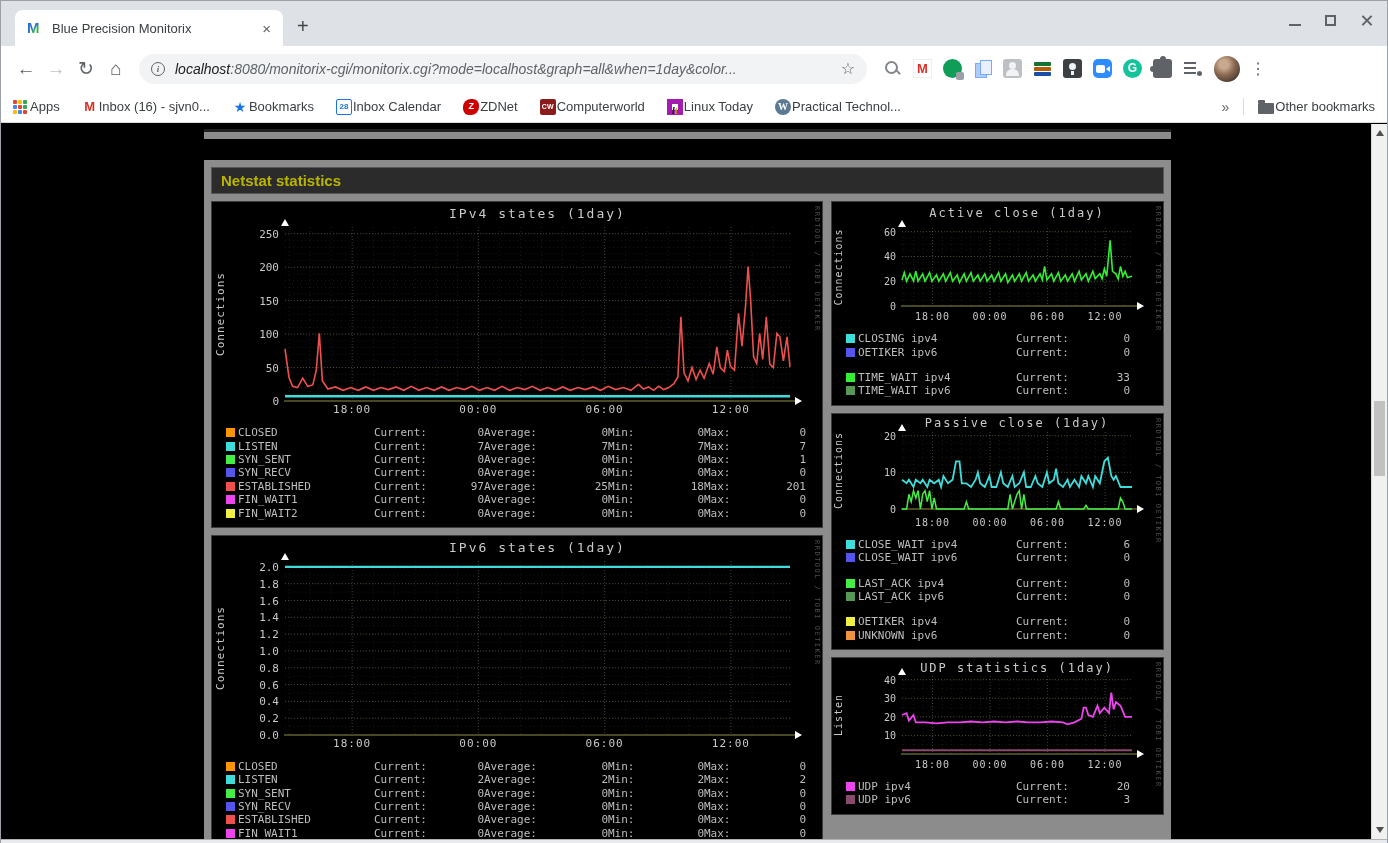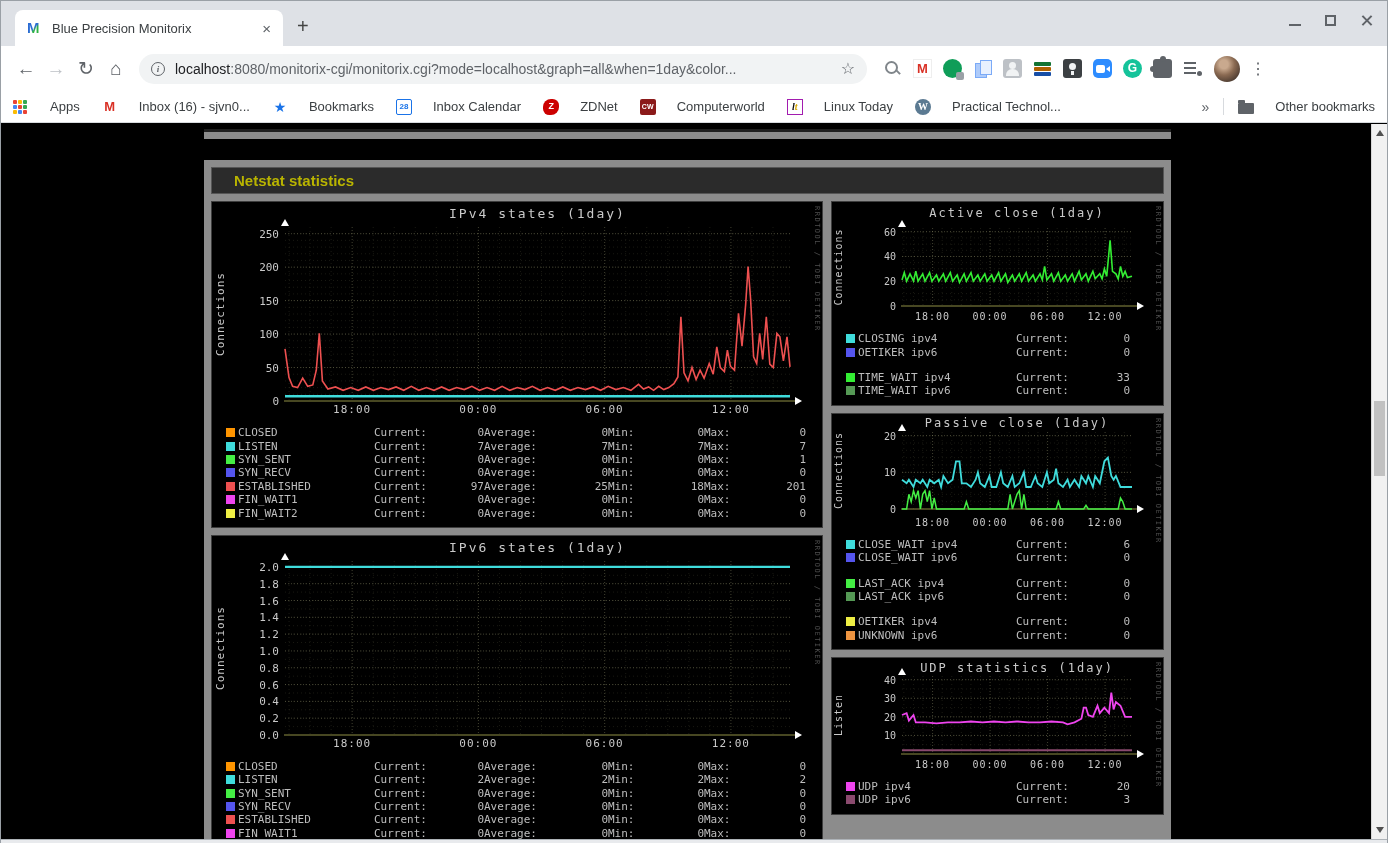--- a/index.html
+++ b/index.html
@@ -25,21 +25,21 @@
   .wc-close::before{ transform:rotate(45deg);} .wc-close::after{ transform:rotate(-45deg);}
 
   
   .toolbar { height:45px; background:#fff; display:flex; align-items:center; padding:0 10px; }
   .navbtn { width:30px; text-align:center; font-size:19px; color:#5f6368; }
   .navbtn.disabled { color:#bdc1c6; }
   .omnibox { width:728px; height:30px; background:#f1f3f4; border-radius:15px; margin-left:8px;
              display:flex; align-items:center; padding:0 12px; }
   .info-badge { width:14px; height:14px; border:1.5px solid #5f6368; border-radius:50%;
                 font:italic bold 9px "Liberation Serif",serif; color:#5f6368; text-align:center; line-height:12px; flex:none; }
-  .url { margin-left:10px; font-size:14px; white-space:nowrap; overflow:hidden; flex:1; }
+  .url { margin-left:10px; font-size:14px; white-space:nowrap; overflow:hidden; flex:1;font-style:italic; }
   .url .host { color:#202124; } .url .rest { color:#5f6368; }
   .star { font-size:16px; color:#5f6368; margin-left:8px; }
   .ext-row { display:flex; align-items:center; gap:11px; margin-left:16px; }
   .ext { width:19px; height:19px; position:relative; flex:none; }
   .xi-search::before { content:""; position:absolute; left:2px; top:2px; width:9px; height:9px; border:2px solid #80868b; border-radius:50%; }
   .xi-search::after { content:""; position:absolute; left:12px; top:12px; width:6px; height:2px; background:#80868b; transform:rotate(45deg); }
   .xi-gmail { background:#fff; border:1px solid #eee; text-align:center; font:bold 13px "Liberation Sans",sans-serif; color:#d93025; line-height:17px; }
   .xi-voice { background:#0f9d58; border-radius:50%; }
   .xi-voice::after { content:""; position:absolute; right:-2px; bottom:-2px; width:8px; height:8px; background:#9aa0a6; border-radius:2px; }
   .xi-copy::before { content:""; position:absolute; left:2px; top:4px; width:10px; height:13px; background:#aecbfa; border:1px solid #7baaf7; }
@@ -59,43 +59,43 @@
   .xi-puzzle::before { content:""; position:absolute; left:7px; top:-3px; width:6px; height:6px; border-radius:50%; background:#5f6368; }
   .xi-puzzle::after { content:""; position:absolute; left:-3px; top:7px; width:6px; height:6px; border-radius:50%; background:#5f6368; }
   .xi-playlist::before { content:""; position:absolute; left:1px; top:3px; width:12px; height:2px; background:#5f6368; box-shadow:0 5px 0 #5f6368, 0 10px 0 #5f6368; }
   .xi-playlist::after { content:""; position:absolute; right:0; bottom:2px; width:5px; height:5px; border-radius:50%; background:#5f6368; }
   .avatar { width:26px; height:26px; border-radius:50%; margin-left:12px;
             background:radial-gradient(circle at 38% 32%, #c9a98e 18%, #8a6a52 45%, #4a3a30 80%); }
   .kebab { font-size:16px; color:#5f6368; margin-left:10px; }
 
   
   .bookmarks { height:32px; background:#fff; border-bottom:1px solid #d7dade; display:flex; align-items:center; padding:0 12px; gap:22px; }
-  .bm { display:flex; align-items:center; gap:21px; font-size:13px; color:#3c4043; white-space:nowrap; }
+  .bm { display:flex; align-items:center; gap:1px; font-size:13px; color:#3c4043; white-space:nowrap; }
   .bm-icon { width:16px; height:16px; position:relative; flex:none; text-align:center; }
   .icon-apps-grid { display:grid; grid-template-columns:repeat(3,4px); grid-auto-rows:4px; gap:1px; padding-top:1px; }
   .icon-apps-grid i { border-radius:1px; }
   .icon-gmail { color:#d93025; font:bold 13px "Liberation Sans",sans-serif; line-height:16px; }
   .icon-star-blue { color:#1a73e8; font-size:14px; line-height:16px; }
   .icon-calendar { border:1px solid #1a73e8; background:#fff; color:#1a73e8; font:bold 8px "Liberation Sans",sans-serif; line-height:14px; border-radius:2px; }
   .icon-zdnet { background:#c00; border-radius:50% 40% 50% 40%; color:#fff; font:bold 9px "Liberation Sans",sans-serif; line-height:15px; }
   .icon-computerworld { background:#8b1a1a; border-radius:2px; color:#fff; font:bold 7px "Liberation Sans",sans-serif; line-height:16px; letter-spacing:0; }
-  .icon-linux-today { background:#fff; border:1px solid #a21caf; color:#111; font:bold italic 10px "Liberation Serif",serif; line-height:13px;text-align:center; }
+  .icon-linux-today { background:#fff; border:5px solid #a21caf; color:#111; font:bold italic 10px "Liberation Serif",serif; line-height:13px;text-align:center; }
   .icon-linux-today b { color:#d8a800; }
   .icon-wordpress { background:#5b7a92; border-radius:50%; color:#fff; font:bold 10px "Liberation Serif",serif; line-height:16px; }
   .bm-right { margin-left:auto; display:flex; align-items:center; gap:14px; }
   .chevrons { color:#5f6368; font-size:14px; }
   .bm-divider { width:1px; height:17px; background:#d7dade; }
   .icon-folder { width:16px; height:11px; background:#5f6368; border-radius:1px; margin-top:4px; position:relative; }
   .icon-folder::before { content:""; position:absolute; top:-3px; left:0; width:7px; height:3px; background:#5f6368; border-radius:1px 1px 0 0; }
 
   
   .page { position:absolute; top:123px; left:0; right:16px; bottom:4px; background:#000; overflow:hidden; }
   .prev-remnant { position:absolute; left:203px; top:5px; width:967px; height:10px; background:#8c8c8c; border-top:3px solid #1f1f1f; }
   .section { position:absolute; left:203px; top:36px; width:967px; background:#8c8c8c; padding:7px; }
-  .section-header { background:#2b2b2b; border:1px solid #565656; color:#b9b400; font:bold 15px "Liberation Sans",sans-serif; padding:4px 22px; }
+  .section-header { background:#2b2b2b; border:1px solid #565656; color:#b9b400; font:bold 15px "Liberation Sans",sans-serif; padding:4px 9px; }
   .columns { display:flex; gap:8px; margin-top:7px; align-items:flex-start; }
   .col-left { width:612px; display:flex; flex-direction:column; gap:7px; }
   .col-right { flex:1; display:flex; flex-direction:column; gap:7px; }
   .frame { background:#000; border:1px solid #3e3e3e; position:relative; padding-bottom:7px; }
   .watermark { position:absolute; top:4px; right:1px; writing-mode:vertical-rl; font:7px "DejaVu Sans Mono",monospace; color:#4e4e4e; letter-spacing:1.5px; }
   svg text { font-family:"DejaVu Sans Mono",monospace; fill:#c9c9c9; }
 
   .legend { margin:4px 0 0 14px; font:11px "DejaVu Sans Mono",monospace; color:#bdbdbd; }
   .lrow { display:grid; align-items:center; height:13.4px; }
   .lrow.wide { grid-template-columns:12px 136px 72px 38px 86px 38px 58px 38px 58px 44px; }

